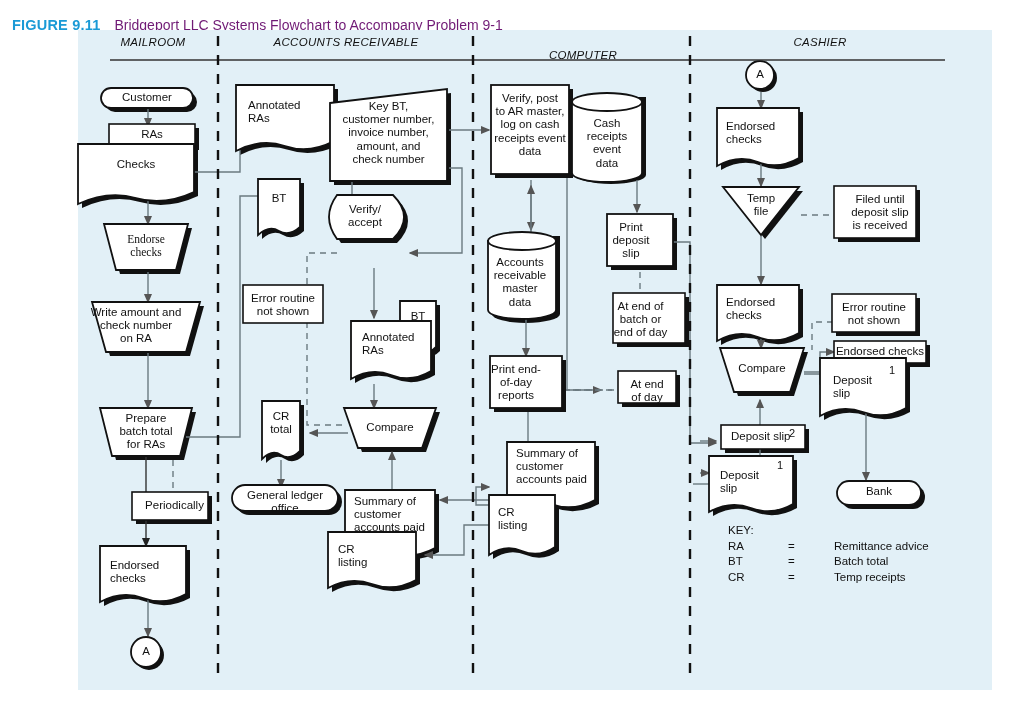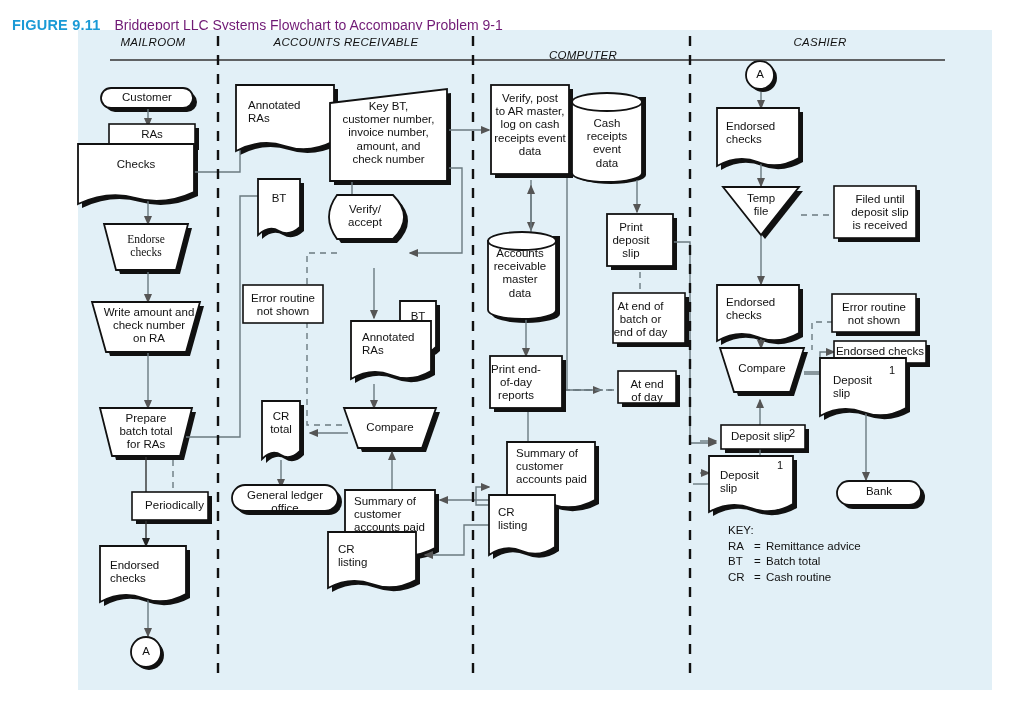--- a/index.html
+++ b/index.html
@@ -25,21 +25,21 @@
   }
   svg#flow{position:absolute;left:0;top:0;width:1024px;height:722px;}
   .lane-title{
     position:absolute;font-size:11.5px;color:#111;text-align:center;
     letter-spacing:.3px;white-space:nowrap;font-style:italic;
   }
   .key-block{
     position:absolute;left:728px;top:523px;font-size:11.5px;color:#111;
     line-height:15.5px;
   }
-  .key-row{display:flex;}
+  .key-row{display:flex;gap:34px;}
   .key-abbr{width:26px;}
   .key-eq{width:12px;}
   
   .nlabel{
     position:absolute;font-size:11.5px;color:#111;line-height:13.2px;
     text-align:center;pointer-events:none;white-space:pre-line;
   }
   .nlabel.left{text-align:left;}
   .copynum{position:absolute;font-size:11px;color:#111;}
 </style>
@@ -66,21 +66,21 @@
     <span>Remittance advice</span>
   </div>
   <div class="key-row">
     <span class="key-abbr">BT</span>
     <span class="key-eq">=</span>
     <span>Batch total</span>
   </div>
   <div class="key-row">
     <span class="key-abbr">CR</span>
     <span class="key-eq">=</span>
-    <span>Cash routine</span>
+    <span>Temp receipts</span>
   </div>
 </div>
 
 <svg id="flow" viewBox="0 0 1024 722">
   <defs>
     <marker id="arr" markerWidth="7" markerHeight="7" refX="6" refY="3" orient="auto" markerUnits="strokeWidth">
       <path d="M0,0 L7,3 L0,6 z" fill="#555"></path>
     </marker>
     <marker id="arrk" markerWidth="7" markerHeight="7" refX="6" refY="3" orient="auto" markerUnits="strokeWidth">
       <path d="M0,0 L7,3 L0,6 z" fill="#222"></path>
@@ -250,21 +250,21 @@
     <line x1="473" y1="36" x2="473" y2="682" stroke="#111" stroke-width="2.4" stroke-dasharray="10,9"></line>
     <line x1="690" y1="36" x2="690" y2="682" stroke="#111" stroke-width="2.4" stroke-dasharray="10,9"></line>
   </g>
 </svg>
 
 <div class="nlabel" style="left:101px;top:91px;width:92px;">Customer</div>
 <div class="nlabel" style="left:109px;top:128px;width:86px;">RAs</div>
 <div class="nlabel" style="left:78px;top:158px;width:116px;">Checks</div>
 <div class="nlabel" style="left:102px;top:233px;width:88px;font-family:Liberation Serif, serif;">Endorse
 checks</div>
-<div class="nlabel" style="left:93px;top:306px;width:112px;">Write amount and
+<div class="nlabel" style="left:80px;top:306px;width:112px;">Write amount and
 check number
 on RA</div>
 <div class="nlabel" style="left:98px;top:412px;width:96px;">Prepare
 batch total
 for RAs</div>
 <div class="nlabel" style="left:132px;top:499px;width:85px;">Periodically</div>
 <div class="nlabel left" style="left:110px;top:559px;width:86px;">Endorsed
 checks</div>
 <div class="nlabel" style="left:131px;top:645px;width:30px;">A</div>
 
@@ -296,21 +296,21 @@
 
 <div class="nlabel" style="left:489px;top:92px;width:82px;">Verify, post
 to AR master,
 log on cash
 receipts event
 data</div>
 <div class="nlabel" style="left:572px;top:117px;width:70px;">Cash
 receipts
 event
 data</div>
-<div class="nlabel" style="left:488px;top:247px;width:64px;">Accounts
+<div class="nlabel" style="left:488px;top:256px;width:64px;">Accounts
 receivable
 master
 data</div>
 <div class="nlabel" style="left:607px;top:221px;width:48px;">Print
 deposit
 slip</div>
 <div class="nlabel" style="left:613px;top:300px;width:55px;">At end of
 batch or
 end of day</div>
 <div class="nlabel" style="left:618px;top:378px;width:58px;">At end

